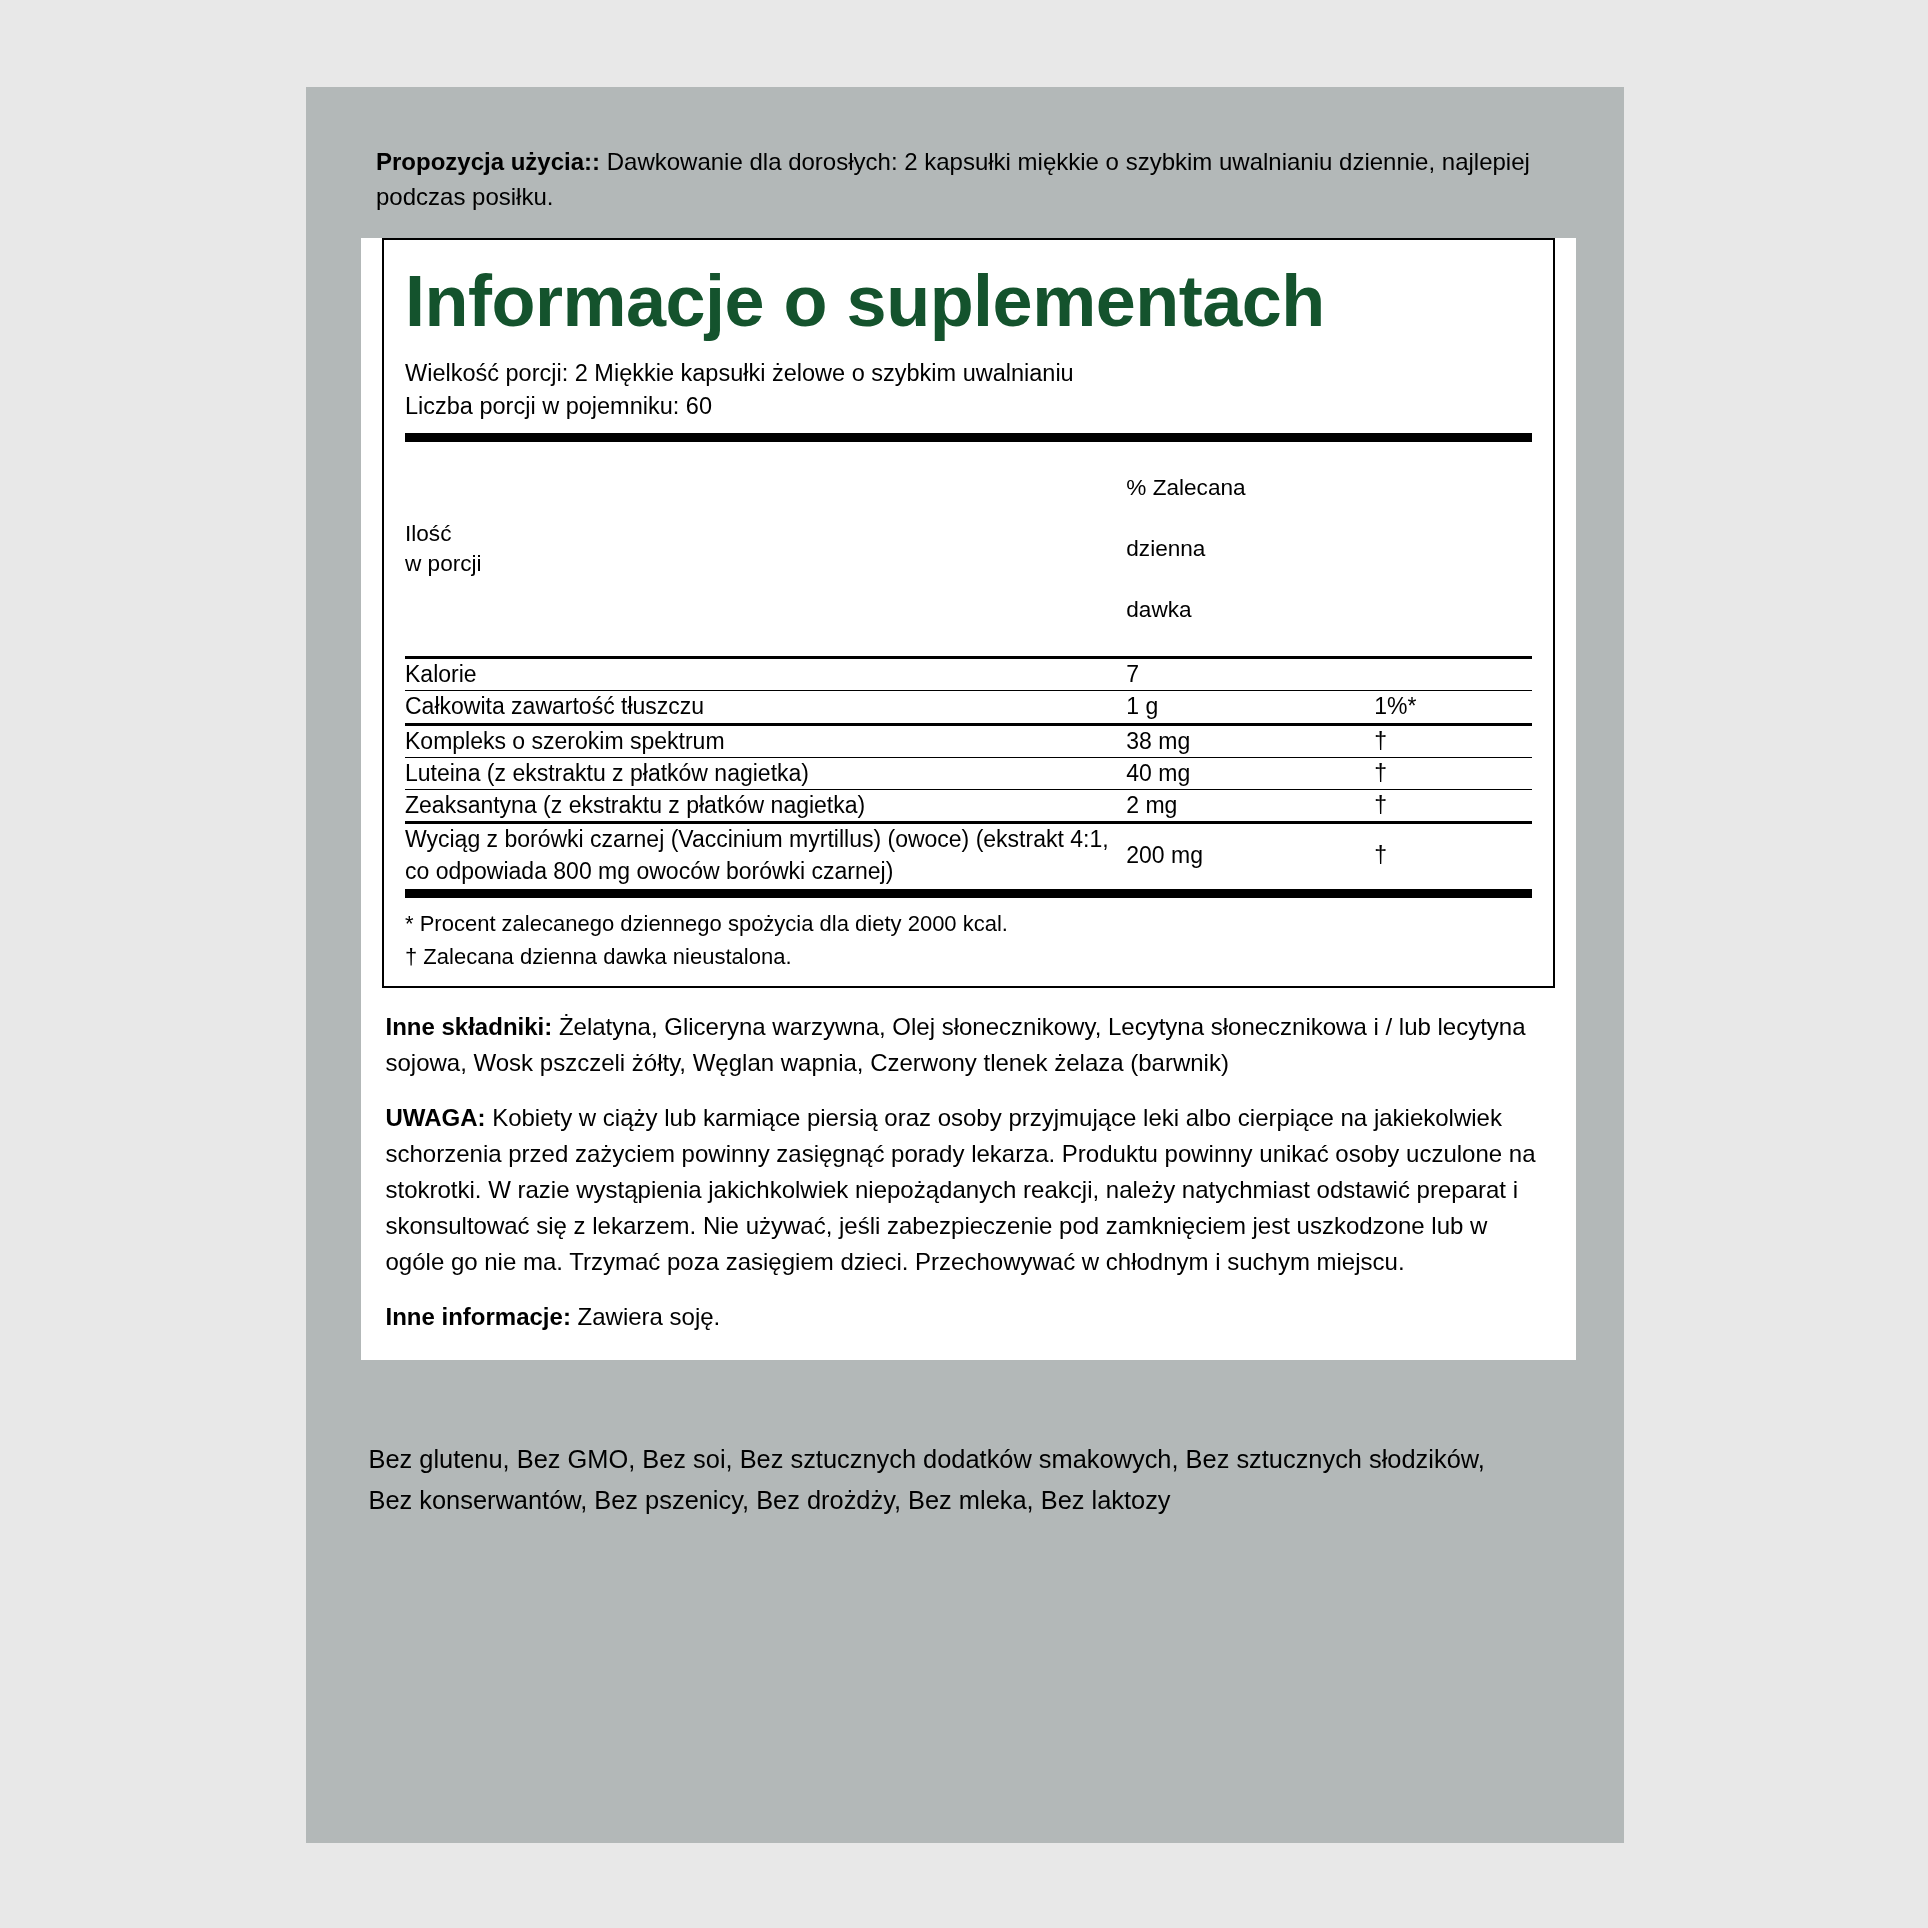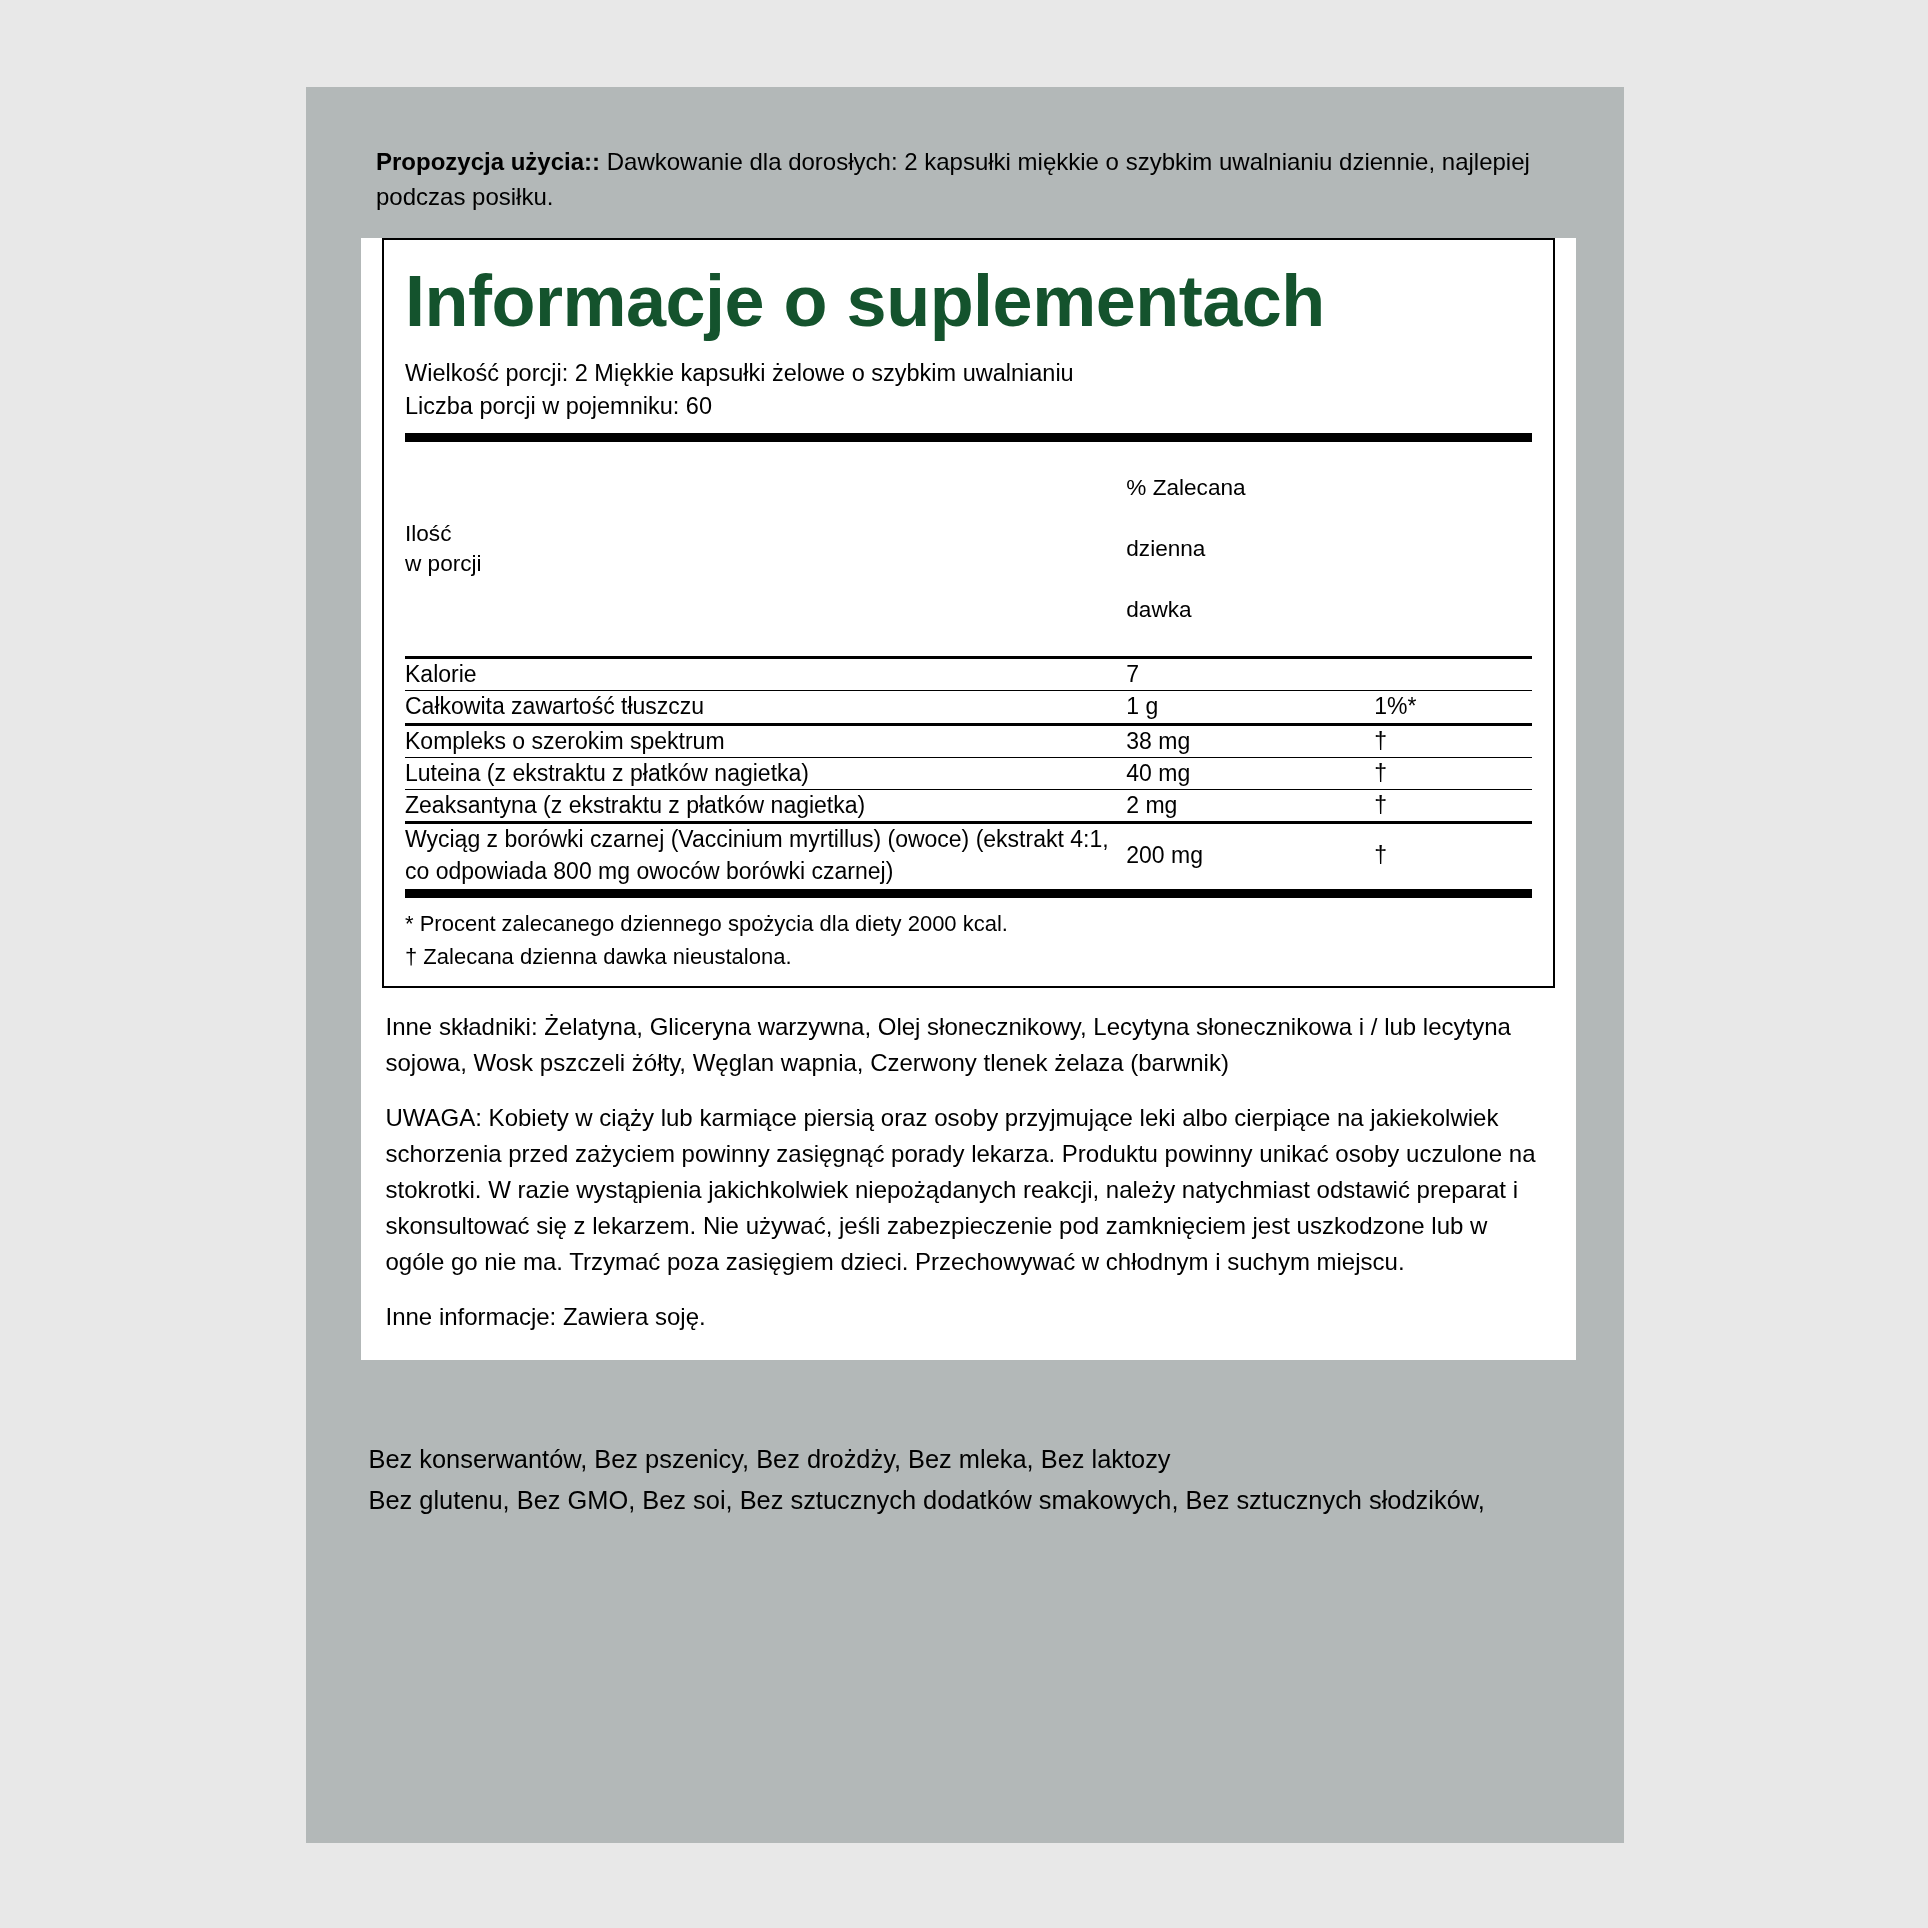--- a/index.html
+++ b/index.html
@@ -150,21 +150,21 @@
   .other-block {
     padding: 21px 24.5px 5.6px 24.5px;
     font-size: 24px;
     line-height: 1.5;
     color: #000;
   }
   .other-block p {
     margin: 0 0 19px 0;
   }
   .other-block b {
-    font-weight: normal;
+    font-weight: bold;
   }
 
   .free-list {
     position: absolute;
     left: 55px;
     width: 1215px;
     font-size: 25.4px;
     line-height: 1.6;
     color: #000;
     padding: 0 7.5px;
@@ -258,18 +258,18 @@
       <p>
         <b>UWAGA:</b><span> Kobiety w ciąży lub karmiące piersią oraz osoby przyjmujące leki albo cierpiące na jakiekolwiek schorzenia przed zażyciem powinny zasięgnąć porady lekarza. Produktu powinny unikać osoby uczulone na stokrotki. W razie wystąpienia jakichkolwiek niepożądanych reakcji, należy natychmiast odstawić preparat i skonsultować się z lekarzem. Nie używać, jeśli zabezpieczenie pod zamknięciem jest uszkodzone lub w ogóle go nie ma. Trzymać poza zasięgiem dzieci. Przechowywać w chłodnym i suchym miejscu.</span>
       </p>
       <p>
         <b>Inne informacje:</b><span> Zawiera soję.</span>
       </p>
     </div>
   </div>
 
   <div class="free-list" id="free-list" style="top: 1352px;">
+    <div>Bez glutenu, Bez GMO, Bez soi, Bez sztucznych dodatków smakowych, Bez sztucznych słodzików,</div>
     <div>Bez konserwantów, Bez pszenicy, Bez drożdży, Bez mleka, Bez laktozy</div>
-    <div>Bez glutenu, Bez GMO, Bez soi, Bez sztucznych dodatków smakowych, Bez sztucznych słodzików,</div>
   </div>
 
 </div>
 
 
 </body></html>

